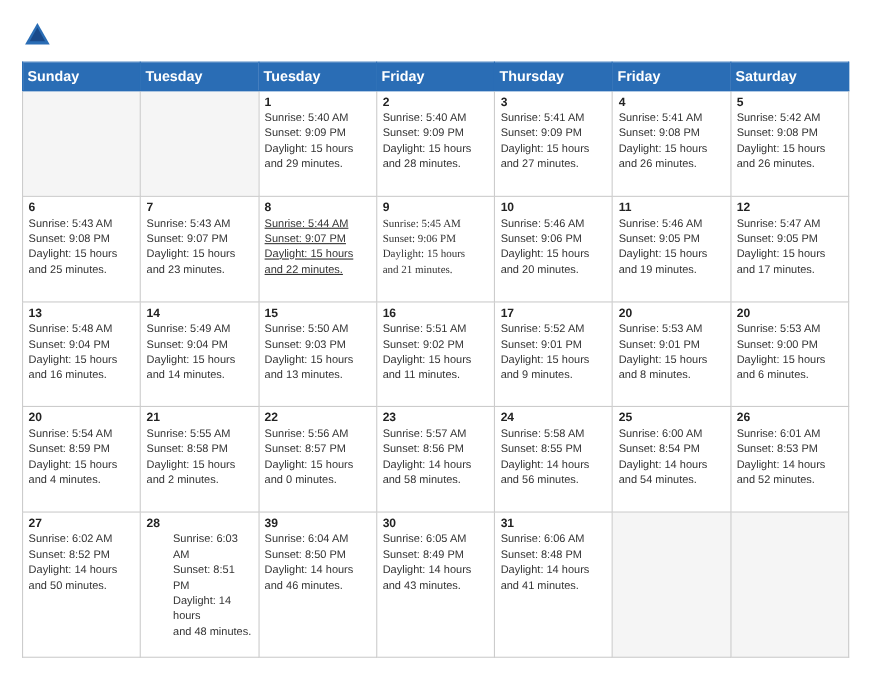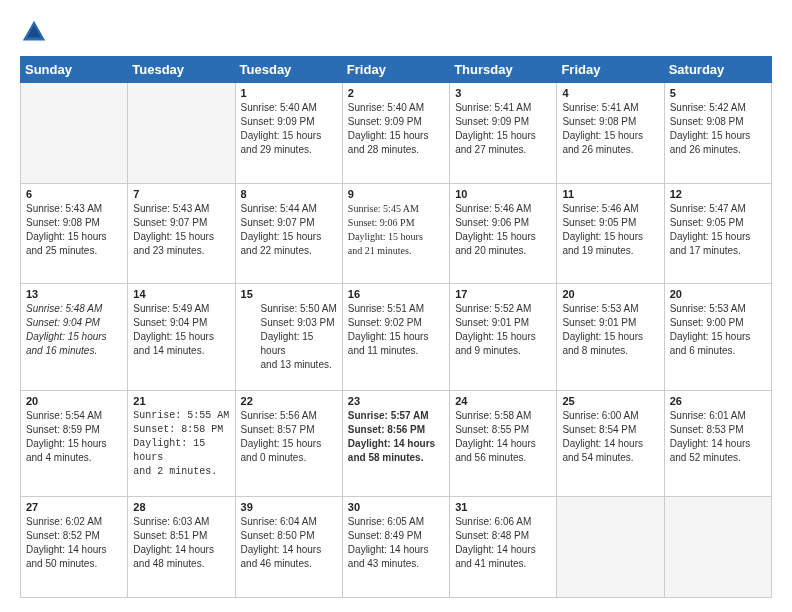--- a/index.html
+++ b/index.html
@@ -174,21 +174,21 @@
           </td>
           <td>
             <div class="day-num">7</div>
             <div class="day-info" style="white-space: pre-line;">Sunrise: 5:43 AM
 Sunset: 9:07 PM
 Daylight: 15 hours
 and 23 minutes.</div>
           </td>
           <td>
             <div class="day-num">8</div>
-            <div class="day-info" style="white-space: pre-line;">Sunrise: 5:44 AM
+            <div class="day-info" style="white-space: pre-line; text-decoration: underline;">Sunrise: 5:44 AM
 Sunset: 9:07 PM
 Daylight: 15 hours
 and 22 minutes.</div>
           </td>
           <td>
             <div class="day-num">9</div>
             <div class="day-info" style="white-space: pre-line; font-family: Liberation Serif, serif;">Sunrise: 5:45 AM
 Sunset: 9:06 PM
 Daylight: 15 hours
 and 21 minutes.</div>
@@ -211,35 +211,35 @@
             <div class="day-num">12</div>
             <div class="day-info" style="white-space: pre-line;">Sunrise: 5:47 AM
 Sunset: 9:05 PM
 Daylight: 15 hours
 and 17 minutes.</div>
           </td>
         </tr>
         <tr>
           <td>
             <div class="day-num">13</div>
-            <div class="day-info" style="white-space: pre-line; font-style: italic;">Sunrise: 5:48 AM
+            <div class="day-info" style="white-space: pre-line;">Sunrise: 5:48 AM
 Sunset: 9:04 PM
 Daylight: 15 hours
 and 16 minutes.</div>
           </td>
           <td>
             <div class="day-num">14</div>
             <div class="day-info" style="white-space: pre-line;">Sunrise: 5:49 AM
 Sunset: 9:04 PM
 Daylight: 15 hours
 and 14 minutes.</div>
           </td>
           <td>
             <div class="day-num">15</div>
-            <div class="day-info" style="white-space: pre-line; margin-left: 20px;">Sunrise: 5:50 AM
+            <div class="day-info" style="white-space: pre-line;">Sunrise: 5:50 AM
 Sunset: 9:03 PM
 Daylight: 15 hours
 and 13 minutes.</div>
           </td>
           <td>
             <div class="day-num">16</div>
             <div class="day-info" style="white-space: pre-line;">Sunrise: 5:51 AM
 Sunset: 9:02 PM
 Daylight: 15 hours
 and 11 minutes.</div>
@@ -269,35 +269,35 @@
         <tr>
           <td>
             <div class="day-num">20</div>
             <div class="day-info" style="white-space: pre-line;">Sunrise: 5:54 AM
 Sunset: 8:59 PM
 Daylight: 15 hours
 and 4 minutes.</div>
           </td>
           <td>
             <div class="day-num">21</div>
-            <div class="day-info" style="white-space: pre-line; font-family: Liberation Mono, monospace;">Sunrise: 5:55 AM
+            <div class="day-info" style="white-space: pre-line;">Sunrise: 5:55 AM
 Sunset: 8:58 PM
 Daylight: 15 hours
 and 2 minutes.</div>
           </td>
           <td>
             <div class="day-num">22</div>
             <div class="day-info" style="white-space: pre-line;">Sunrise: 5:56 AM
 Sunset: 8:57 PM
 Daylight: 15 hours
 and 0 minutes.</div>
           </td>
           <td>
             <div class="day-num">23</div>
-            <div class="day-info" style="white-space: pre-line; font-weight: bold;">Sunrise: 5:57 AM
+            <div class="day-info" style="white-space: pre-line;">Sunrise: 5:57 AM
 Sunset: 8:56 PM
 Daylight: 14 hours
 and 58 minutes.</div>
           </td>
           <td>
             <div class="day-num">24</div>
             <div class="day-info" style="white-space: pre-line;">Sunrise: 5:58 AM
 Sunset: 8:55 PM
 Daylight: 14 hours
 and 56 minutes.</div>
@@ -320,21 +320,21 @@
         <tr>
           <td>
             <div class="day-num">27</div>
             <div class="day-info" style="white-space: pre-line;">Sunrise: 6:02 AM
 Sunset: 8:52 PM
 Daylight: 14 hours
 and 50 minutes.</div>
           </td>
           <td>
             <div class="day-num">28</div>
-            <div class="day-info" style="white-space: pre-line;">Sunrise: 6:03 AM
+            <div class="day-info" style="white-space: pre-line; margin-left: 24px;">Sunrise: 6:03 AM
 Sunset: 8:51 PM
 Daylight: 14 hours
 and 48 minutes.</div>
           </td>
           <td>
             <div class="day-num">39</div>
             <div class="day-info" style="white-space: pre-line;">Sunrise: 6:04 AM
 Sunset: 8:50 PM
 Daylight: 14 hours
 and 46 minutes.</div>

